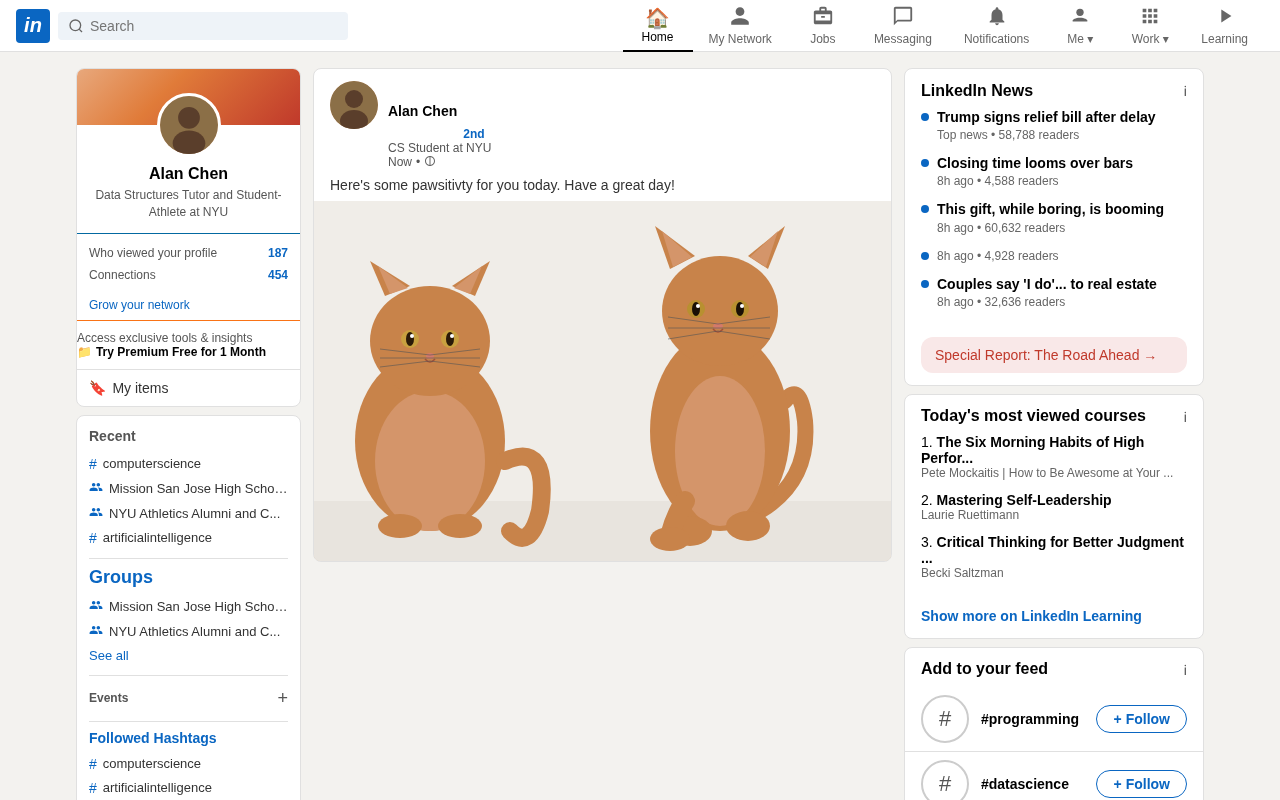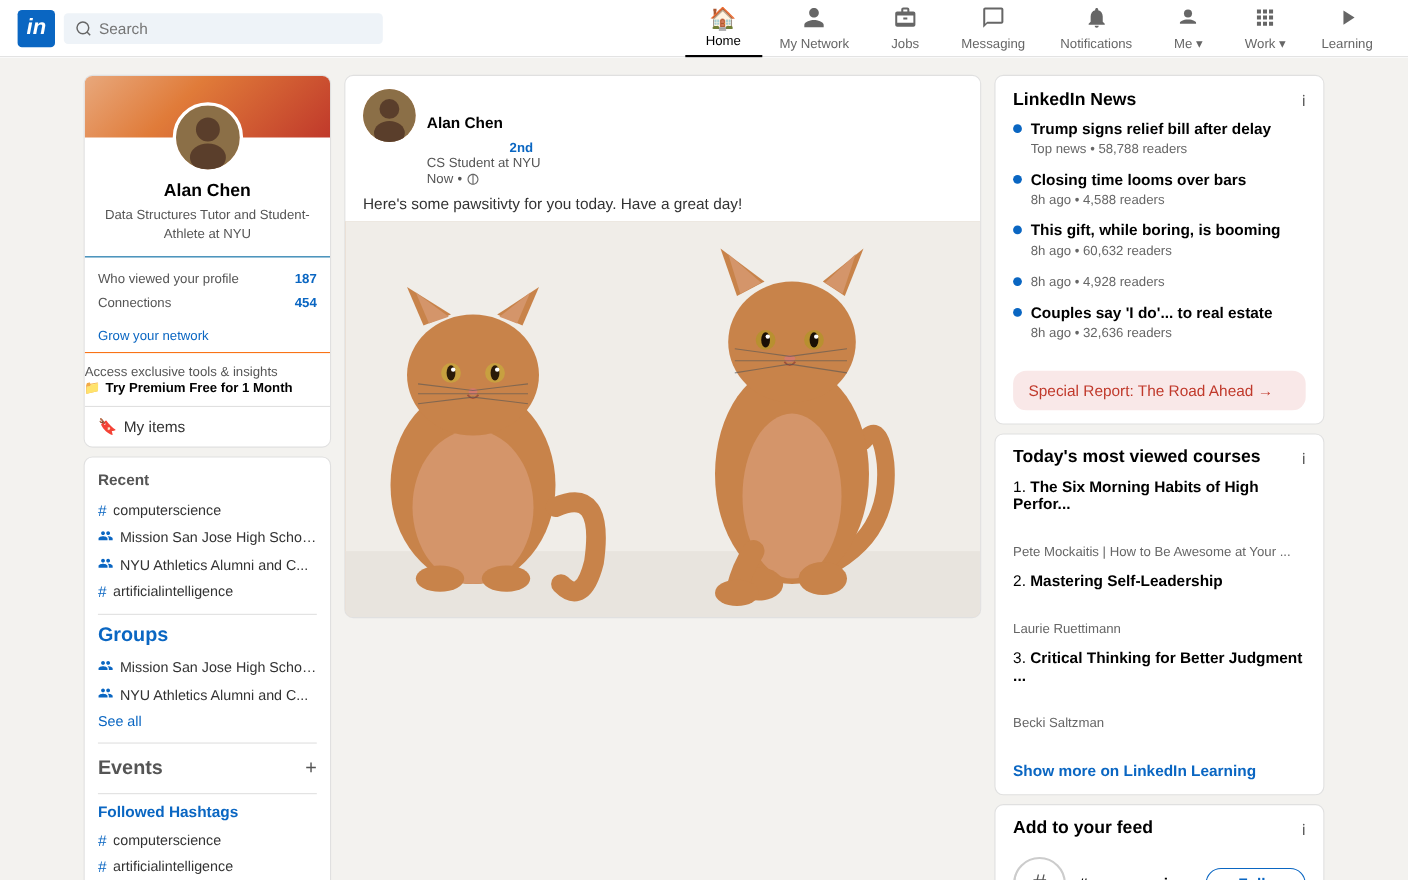--- a/index.html
+++ b/index.html
@@ -90,37 +90,37 @@
     .recent-card { padding: 12px; }
     .recent-title { font-size: 14px; font-weight: 600; color: #555; margin-bottom: 8px; }
     .recent-item {
       display: flex; align-items: center; gap: 6px; padding: 4px 0;
       font-size: 13px; color: #333; cursor: pointer;
     }
     .recent-item .ri-icon { color: #0a66c2; font-size: 14px; flex-shrink: 0; }
     .recent-item .ri-text { white-space: nowrap; overflow: hidden; text-overflow: ellipsis; }
     .section-title-link { font-size: 18px; font-weight: 600; color: #0a66c2; margin: 8px 0 6px; cursor: pointer; }
     .events-row { display: flex; justify-content: space-between; align-items: center; padding: 4px 0; }
-    .events-label { font-size: 18px; font-weight: 600; color: #555; }
+    .events-label { font-size: 12px; font-weight: 600; color: #555; }
     .events-add { font-size: 18px; color: #555; cursor: pointer; }
     .hashtags-title { font-size: 14px; font-weight: 600; color: #0a66c2; margin: 8px 0 6px; cursor: pointer; }
 
     
     .feed { flex: 1; min-width: 0; }
     .post-card { }
     .post-header { display: flex; align-items: flex-start; gap: 10px; padding: 12px 16px 8px; }
     .post-avatar {
       width: 48px; height: 48px; border-radius: 50%; background: #c8a080;
       flex-shrink: 0; overflow: hidden; display: flex; align-items: center; justify-content: center;
     }
     .post-meta { flex: 1; }
     .post-author-line { display: flex; align-items: center; gap: 6px; font-size: 14px; font-weight: 600; }
     .post-degree { font-size: 12px; color: #0a66c2; margin-top: 46px; }
     .post-subtitle { font-size: 12px; color: #555; }
-    .post-time { font-size: 12px; color: #555; display: flex; align-items: flex-end; gap: 4px; }
+    .post-time { font-size: 12px; color: #555; display: flex; align-items: flex-start; gap: 4px; }
     .post-body { padding: 0 16px 8px; font-size: 14px; color: #333; }
     .post-image {
       width: 100%; height: 360px; background: #d4b896; overflow: hidden;
       display: flex; align-items: center; justify-content: center; position: relative;
     }
 
     
     .right-sidebar { width: 300px; flex-shrink: 0; }
     .news-card { }
     .news-header { display: flex; justify-content: space-between; align-items: center; padding: 12px 16px 8px; }
@@ -137,21 +137,21 @@
       padding: 10px 14px; display: flex; align-items: center; justify-content: space-between;
       cursor: pointer; color: #c0392b; font-size: 14px; font-weight: 500;
     }
     .courses-card { }
     .courses-header { display: flex; justify-content: space-between; align-items: center; padding: 12px 16px 8px; }
     .courses-title { font-size: 16px; font-weight: 600; color: #000; }
     .courses-list { padding: 0 16px 8px; }
     .course-item { margin-bottom: 12px; cursor: pointer; }
     .course-num { font-size: 14px; color: #000; font-weight: 500; }
     .course-title { font-size: 14px; color: #000; font-weight: 600; }
-    .course-author { font-size: 12px; color: #666; margin-top: 28px; }
+    .course-author { font-size: 12px; color: #666; }
     .show-more-learning {
       padding: 8px 16px 14px; font-size: 14px; color: #0a66c2; font-weight: 600;
       cursor: pointer; text-align: left;
     }
     .feed-card { }
     .feed-header { display: flex; justify-content: space-between; align-items: center; padding: 12px 16px 8px; }
     .feed-title { font-size: 16px; font-weight: 600; color: #000; }
     .feed-item { display: flex; align-items: center; gap: 12px; padding: 8px 16px; }
     .feed-hashtag-icon {
       width: 48px; height: 48px; border-radius: 50%; border: 2px solid #ccc;

